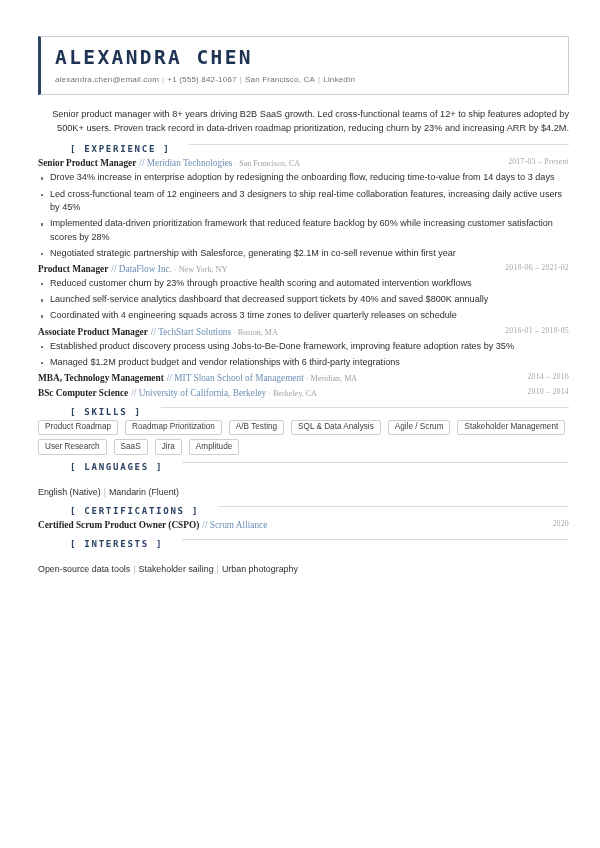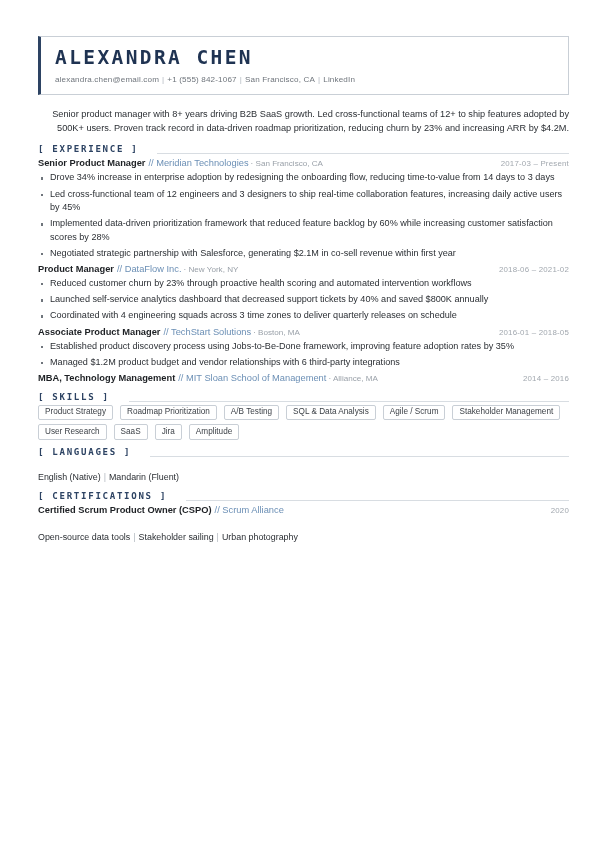--- a/index.html
+++ b/index.html
@@ -54,47 +54,49 @@
     font-size: 9.2px;
     line-height: 1.52;
     color: #2b2f34;
     margin-bottom: 9px;
     text-align: right;
   }
 
   
   .section-head {
     display: flex;
-    align-items: flex-end;
+    align-items: flex-start;
     gap: 19px;
     margin-top: 7px;
     margin-bottom: 3px;
+    margin-left: 32px;
   }
   .section-head .bracket {
     font-family: "DejaVu Sans Mono", monospace;
     font-size: 9.1px;
     font-weight: bold;
     color: #2d4363;
     letter-spacing: 1.7px;
     white-space: nowrap;
   }
   .section-head .rule {
     flex: 1 1 auto;
     height: 1px;
     background: #d8dde2;
   }
 
   
   .entry-head {
     display: flex;
-    align-items: center;
+    align-items: flex-start;
     justify-content: space-between;
     gap: 4px;
     margin-top: 4px;
     margin-bottom: 1px;
+    font-family: Liberation Serif, serif;
   }
   .entry-head:first-of-type { margin-top: 2px; }
   .entry-left {
     font-size: 9.3px;
     line-height: 1.35;
   }
   .role {
     font-weight: bold;
     color: #1d2024;
   }
@@ -216,32 +218,38 @@
         <ul class="bullets">
           <li>Established product discovery process using Jobs-to-Be-Done framework, improving feature adoption rates by 35%</li>
           <li>Managed $1.2M product budget and vendor relationships with 6 third-party integrations</li>
         </ul>
       </div>
     </div>
 
   <div id="education-list">
       <div>
         <div class="entry-head">
-          <div class="entry-left"><span class="role">MBA, Technology Management</span><span class="company">// MIT Sloan School of Management</span><span class="location">· Alliance, MA</span></div>
+          <div class="entry-left"><span class="role">MBA, Technology Management</span><span class="company">// MIT Sloan School of Management</span><span class="location">· Meridian, MA</span></div>
           <span class="entry-date">2014 – 2016</span>
         </div>
       </div>
+      <div>
+        <div class="entry-head">
+          <div class="entry-left"><span class="role">BSc Computer Science</span><span class="company">// University of California, Berkeley</span><span class="location">· Berkeley, CA</span></div>
+          <span class="entry-date">2010 – 2014</span>
+        </div>
+      </div>
     </div>
 
   <div class="section-head">
     <span class="bracket">[ SKILLS ]</span>
     <span class="rule"></span>
   </div>
   <div class="chips" id="skills-list">
-      <span class="chip">Product Strategy</span>
+      <span class="chip">Product Roadmap</span>
       <span class="chip">Roadmap Prioritization</span>
       <span class="chip">A/B Testing</span>
       <span class="chip">SQL &amp; Data Analysis</span>
       <span class="chip">Agile / Scrum</span>
       <span class="chip">Stakeholder Management</span>
       <span class="chip">User Research</span>
       <span class="chip">SaaS</span>
       <span class="chip">Jira</span>
       <span class="chip">Amplitude</span>
     </div>
@@ -256,15 +264,19 @@
     <span class="bracket">[ CERTIFICATIONS ]</span>
     <span class="rule"></span>
   </div>
   <div id="certifications-list">
       <div class="entry-head">
         <div class="entry-left"><span class="role">Certified Scrum Product Owner (CSPO)</span><span class="company">// Scrum Alliance</span></div>
         <span class="entry-date">2020</span>
       </div>
     </div>
 
+  <div class="section-head">
+    <span class="bracket">[ INTERESTS ]</span>
+    <span class="rule"></span>
+  </div>
   <div class="inline-list" id="interests-list"><span>Open-source data tools</span><span class="sep">|</span><span>Stakeholder sailing</span><span class="sep">|</span><span>Urban photography</span></div>
 
 </div>
 
 </body></html>

